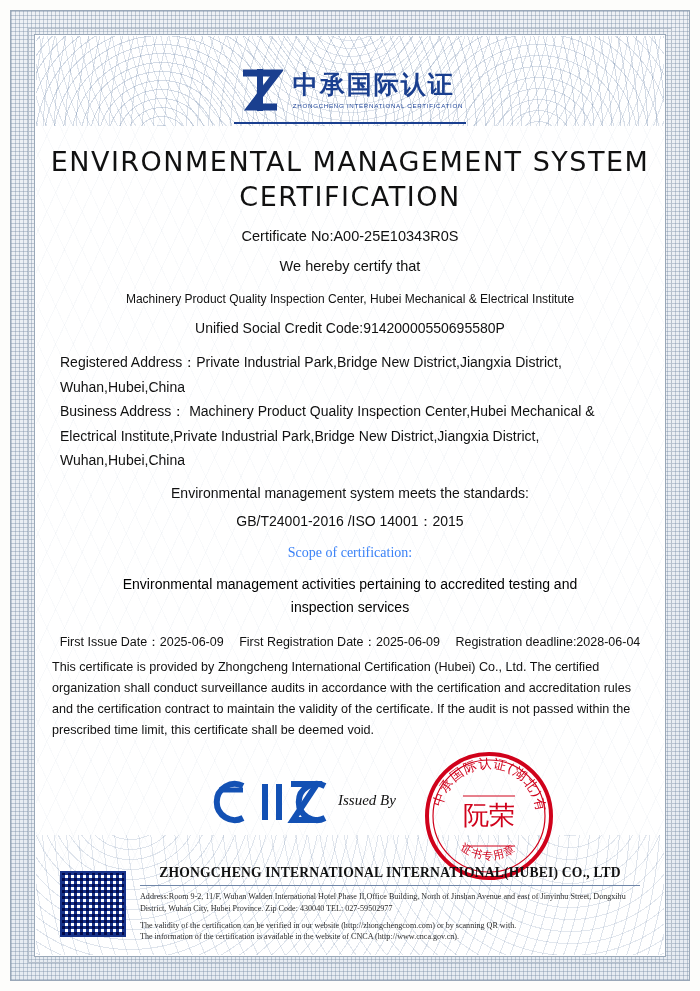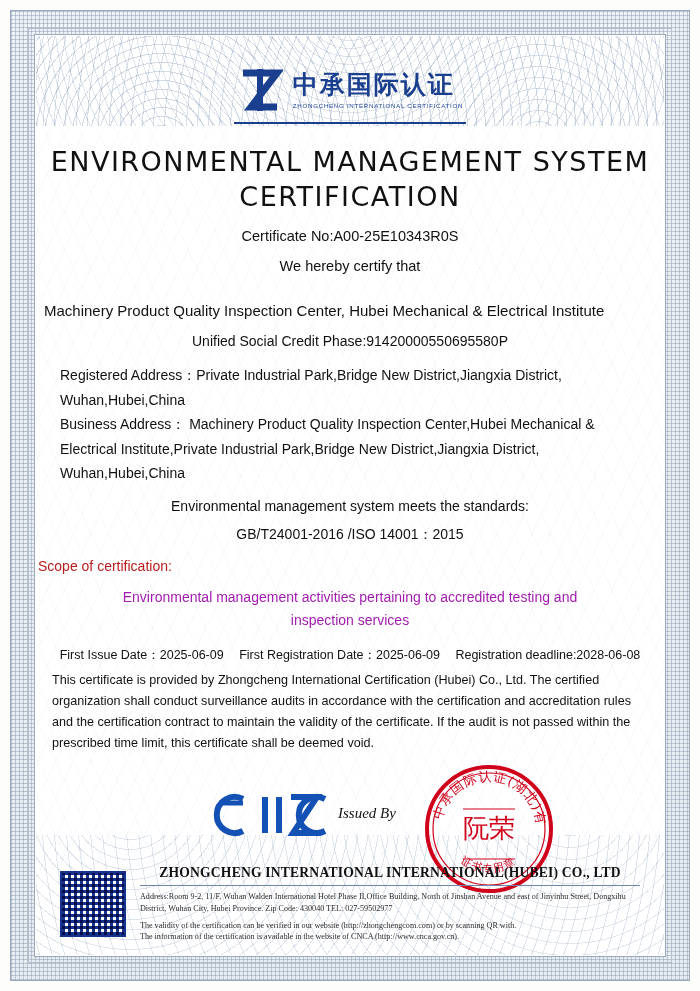--- a/index.html
+++ b/index.html
@@ -123,23 +123,24 @@
     color: #111;
     margin-top: 14px;
   }
   .hereby {
     text-align: center;
     font-size: 14.5px;
     color: #111;
     margin-top: 14px;
   }
   .org-name {
-    font-size: 15px;
-    color: #111;
-    margin-top: 28px;
+    text-align: center;
+    font-size: 12px;
+    color: #111;
+    margin-top: 18px;
     padding: 0 6px;
   }
   .credit-code {
     text-align: center;
     font-size: 14px;
     color: #111;
     margin-top: 14px;
   }
   .addr-block {
     margin-top: 14px;
@@ -155,28 +156,30 @@
     color: #111;
     margin-top: 12px;
   }
   .std-value {
     text-align: center;
     font-size: 14px;
     color: #111;
     margin-top: 12px;
   }
   .scope-head {
-    font-size: 14px;
-    color: #b91c1c;
-    margin-top: 14px;
+    text-align: center;
+    font-size: 14px;
+    color: #3b82f6;
+    margin-top: 14px;
+    font-family: Liberation Serif, serif;
   }
   .scope-body {
     text-align: center;
     font-size: 14px;
-    color: #a21caf;
+    color: #000000;
     margin-top: 12px;
     padding: 0 26px;
     line-height: 1.7;
   }
   .dates-row {
     margin-top: 14px;
     padding: 0 14px;
     font-size: 12.5px;
     color: #111;
     text-align: center;
@@ -288,42 +291,42 @@
     <div class="logo-underline"></div>
 
     <h1 class="title">
       <span class="l1">ENVIRONMENTAL MANAGEMENT SYSTEM</span>
       <span class="l2">CERTIFICATION</span>
     </h1>
 
     <div class="cert-no">Certificate No:A00-25E10343R0S</div>
     <div class="hereby">We hereby certify that</div>
     <div class="org-name">Machinery Product Quality Inspection Center,  Hubei Mechanical &amp; Electrical Institute</div>
-    <div class="credit-code">Unified Social Credit Phase:91420000550695580P</div>
+    <div class="credit-code">Unified Social Credit Code:91420000550695580P</div>
 
     <div class="addr-block">
       <div class="addr-line">Registered Address：Private Industrial Park,Bridge New District,Jiangxia District,</div>
       <div class="addr-line">Wuhan,Hubei,China</div>
       <div class="addr-line">Business Address： Machinery Product Quality Inspection Center,Hubei Mechanical &amp;</div>
       <div class="addr-line">Electrical Institute,Private Industrial Park,Bridge New District,Jiangxia District,</div>
       <div class="addr-line">Wuhan,Hubei,China</div>
     </div>
 
     <div class="std-head">Environmental management system meets the standards:</div>
     <div class="std-value">GB/T24001-2016 /ISO  14001：2015</div>
     <div class="scope-head">Scope of certification:</div>
     <div class="scope-body">
       <div>Environmental management activities pertaining to accredited testing and</div>
       <div>inspection services</div>
     </div>
 
     <div class="dates-row">
       <span>First Issue Date：2025-06-09</span>
       <span>First Registration Date：2025-06-09</span>
-      <span>Registration deadline:2028-06-08</span>
+      <span>Registration deadline:2028-06-04</span>
     </div>
 
     <div class="disclaimer">This certificate is provided by Zhongcheng International Certification (Hubei) Co., Ltd. The certified organization shall conduct surveillance audits in accordance with the certification and accreditation rules and the certification contract to maintain the validity of the certificate. If the audit is not passed within the prescribed time limit, this certificate shall be deemed void.</div>
 
     <div class="sig-row">
       <div class="zcic-logo">
         <svg width="118" height="48" viewBox="0 0 118 48">
           <g fill="none" stroke="#1351b4" stroke-width="6">
             <path d="M30 8 A18 18 0 1 0 30 40"></path>
             <path d="M52 6 L52 42"></path>

